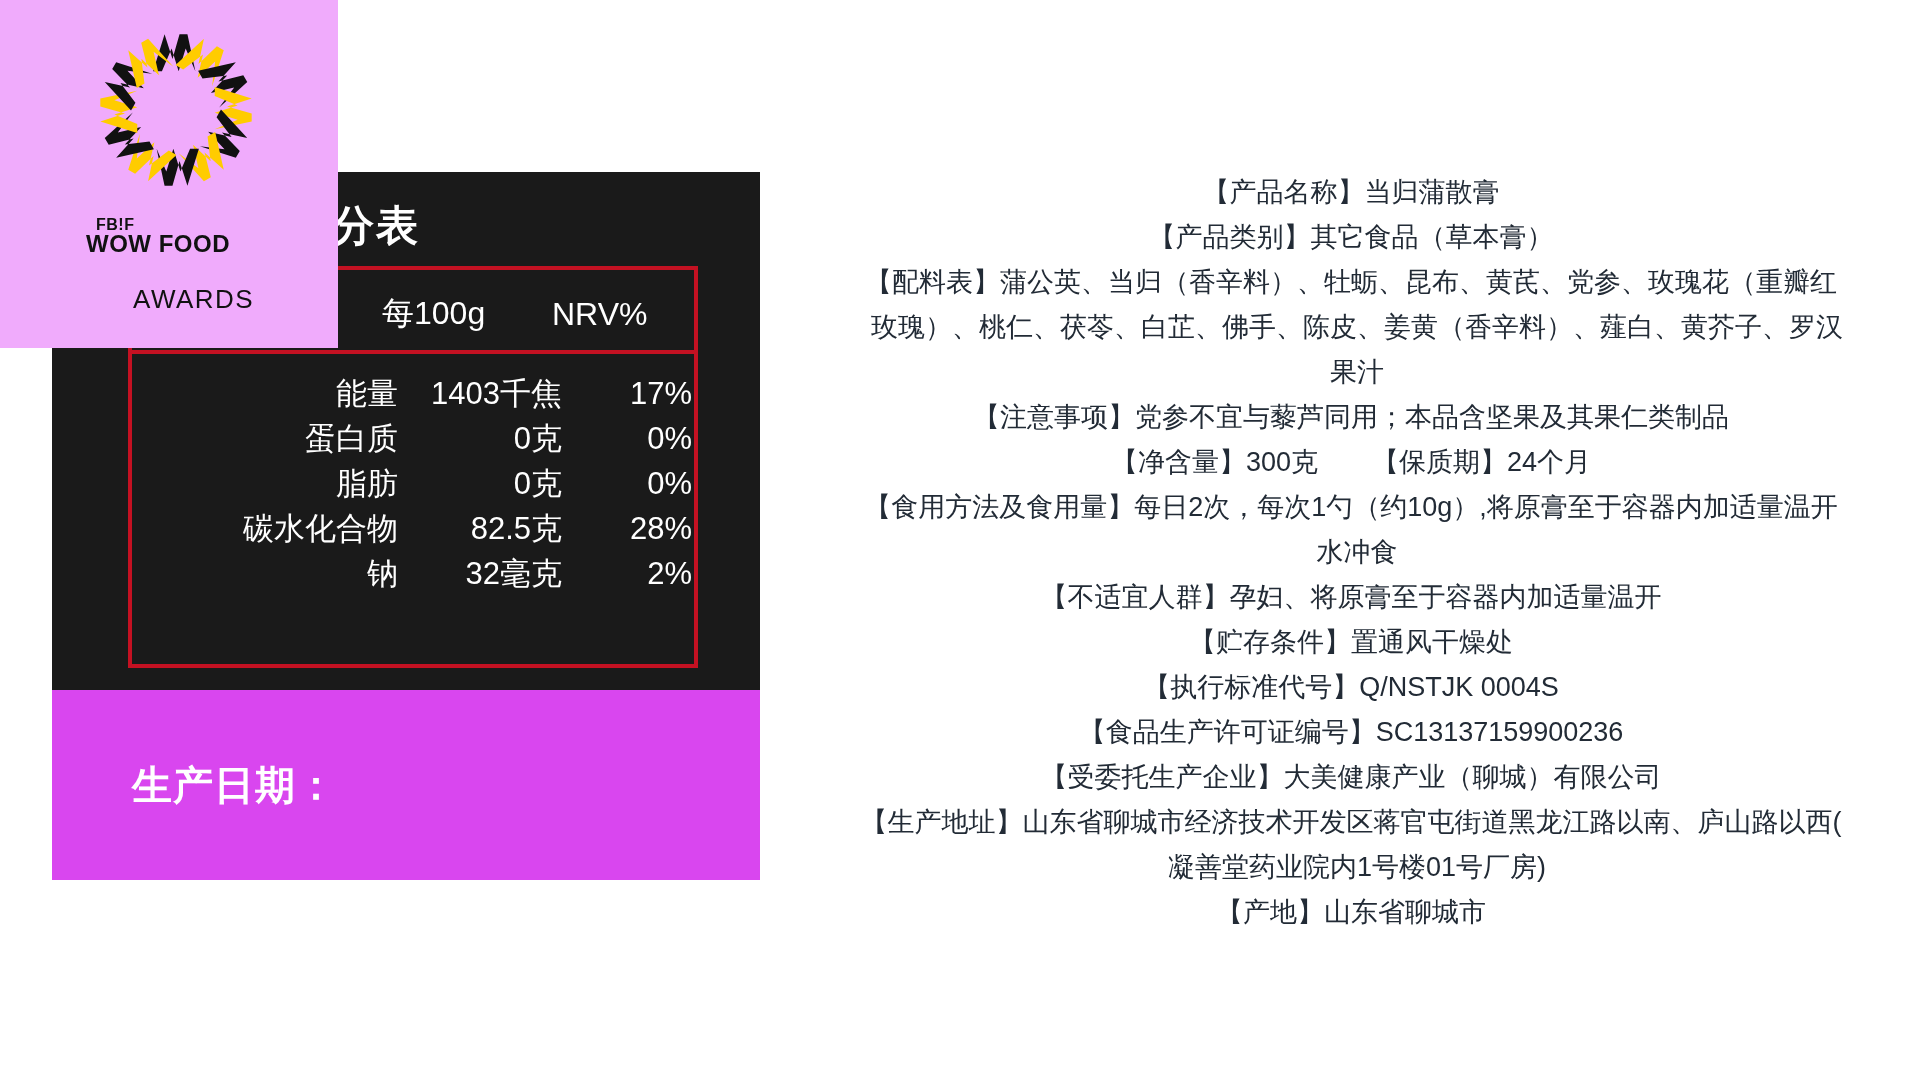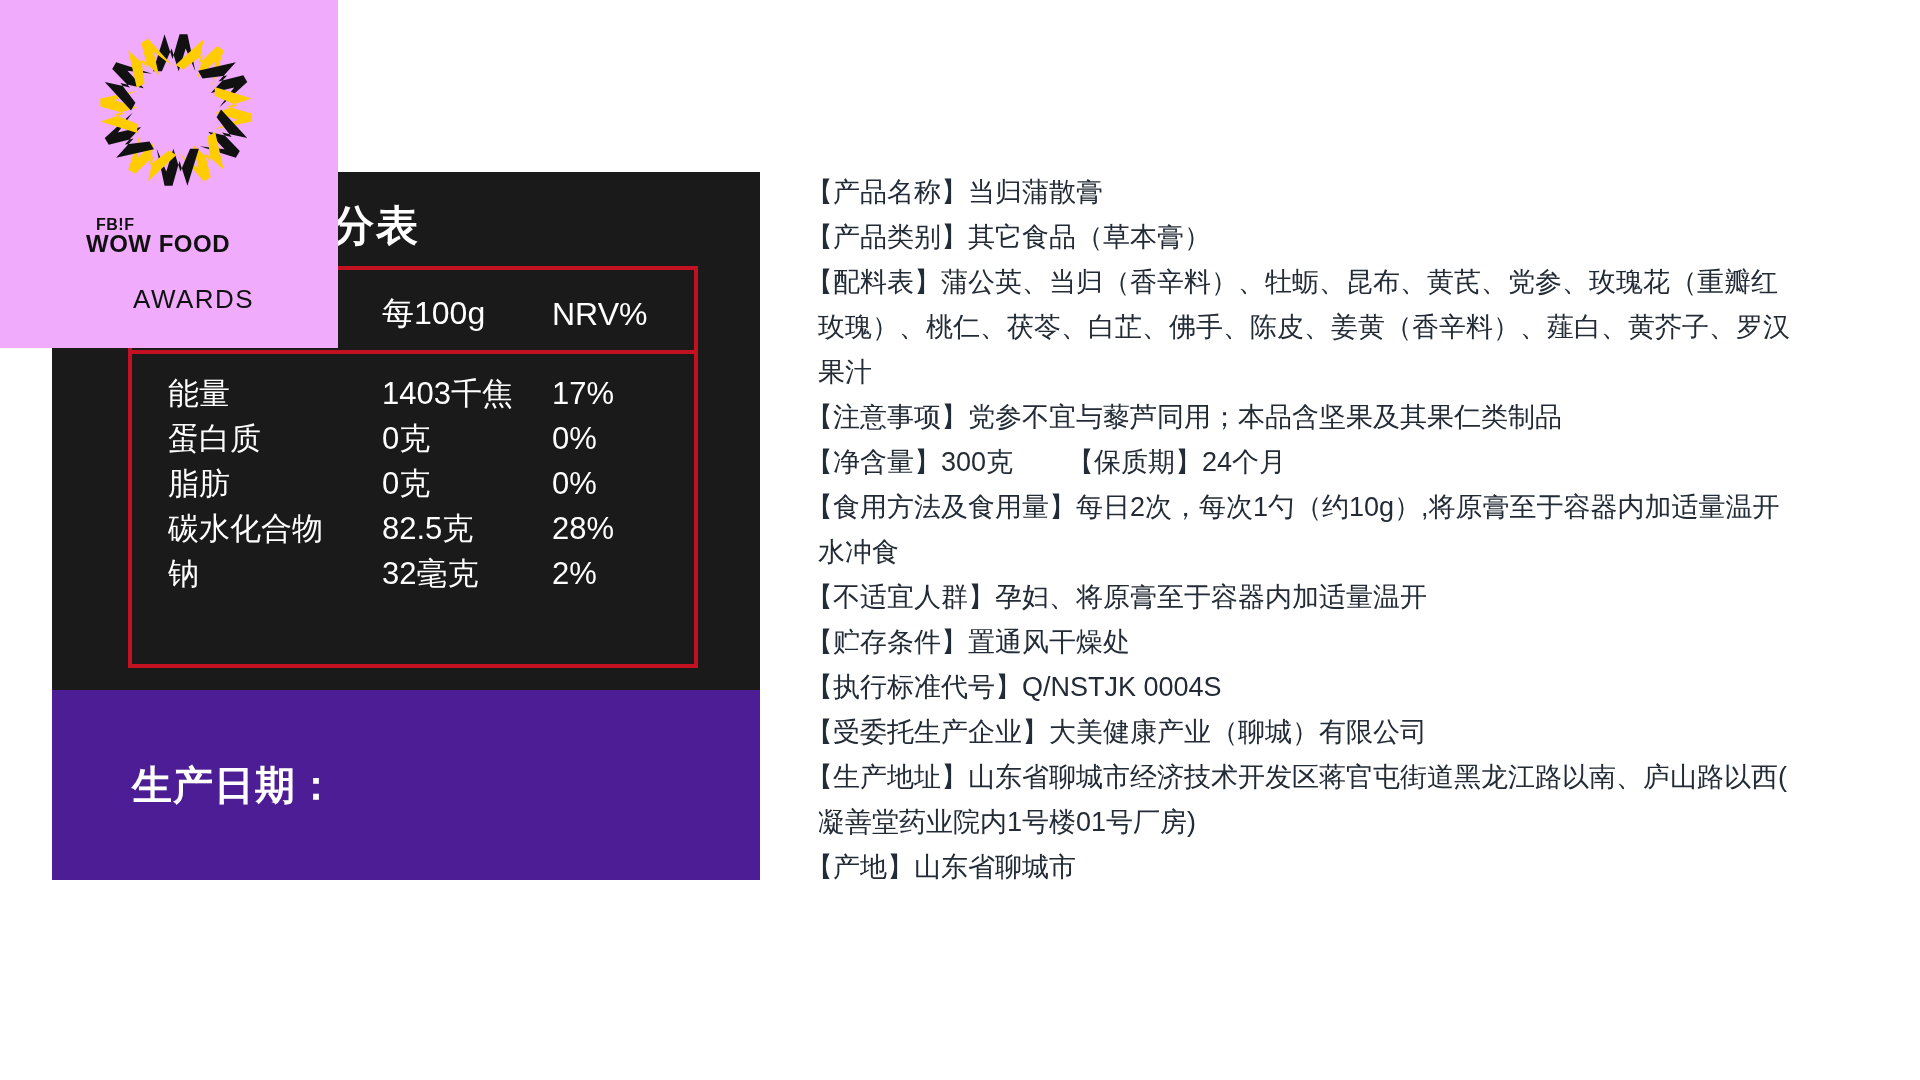--- a/index.html
+++ b/index.html
@@ -23,21 +23,21 @@
     width: 708px;
     height: 518px;
     background: #1a1a1a;
   }
   #production-band {
     position: absolute;
     left: 52px;
     top: 690px;
     width: 708px;
     height: 190px;
-    background: #4c1d95;
+    background: #d946ef;
   }
   #production-label {
     position: absolute;
     left: 80px;
     top: 68px;
     color: #ffffff;
     font-size: 40px;
     font-weight: bold;
     letter-spacing: 1px;
     white-space: nowrap;
@@ -68,20 +68,21 @@
   }
   #body-box {
     position: absolute;
     left: 128px;
     top: 350px;
     width: 570px;
     height: 318px;
     border: 4px solid #C41122;
     border-top: 4px solid #C41122;
     box-sizing: border-box;
+    text-align: right;
   }
 
   
   .nt-row {
     position: absolute;
     left: 0;
     width: 100%;
     height: 56px;
     display: flex;
     align-items: center;
@@ -143,20 +144,21 @@
   
   #info-column {
     position: absolute;
     left: 806px;
     top: 170px;
     width: 1090px;
     color: #222b36;
     font-size: 27px;
     line-height: 45px;
     font-family: "Liberation Sans", "DejaVu Sans", sans-serif;
+    text-align: center;
   }
   #info-column p {
     margin: 0;
     text-indent: 0;
   }
   #info-column p.cont {
     text-indent: 12px;
   }
 </style>
 </head>
@@ -236,17 +238,18 @@
     <p>【配料表】蒲公英、当归（香辛料）、牡蛎、昆布、黄芪、党参、玫瑰花（重瓣红</p>
     <p class="cont">玫瑰）、桃仁、茯苓、白芷、佛手、陈皮、姜黄（香辛料）、薤白、黄芥子、罗汉</p>
     <p class="cont">果汁</p>
     <p>【注意事项】党参不宜与藜芦同用；本品含坚果及其果仁类制品</p>
     <p>【净含量】300克　　【保质期】24个月</p>
     <p>【食用方法及食用量】每日2次，每次1勺（约10g）,将原膏至于容器内加适量温开</p>
     <p class="cont">水冲食</p>
     <p>【不适宜人群】孕妇、将原膏至于容器内加适量温开</p>
     <p>【贮存条件】置通风干燥处</p>
     <p>【执行标准代号】Q/NSTJK 0004S</p>
+    <p>【食品生产许可证编号】SC13137159900236</p>
     <p>【受委托生产企业】大美健康产业（聊城）有限公司</p>
     <p>【生产地址】山东省聊城市经济技术开发区蒋官屯街道黑龙江路以南、庐山路以西(</p>
     <p class="cont">凝善堂药业院内1号楼01号厂房)</p>
     <p>【产地】山东省聊城市</p>
   </div>
 
 </body></html>

